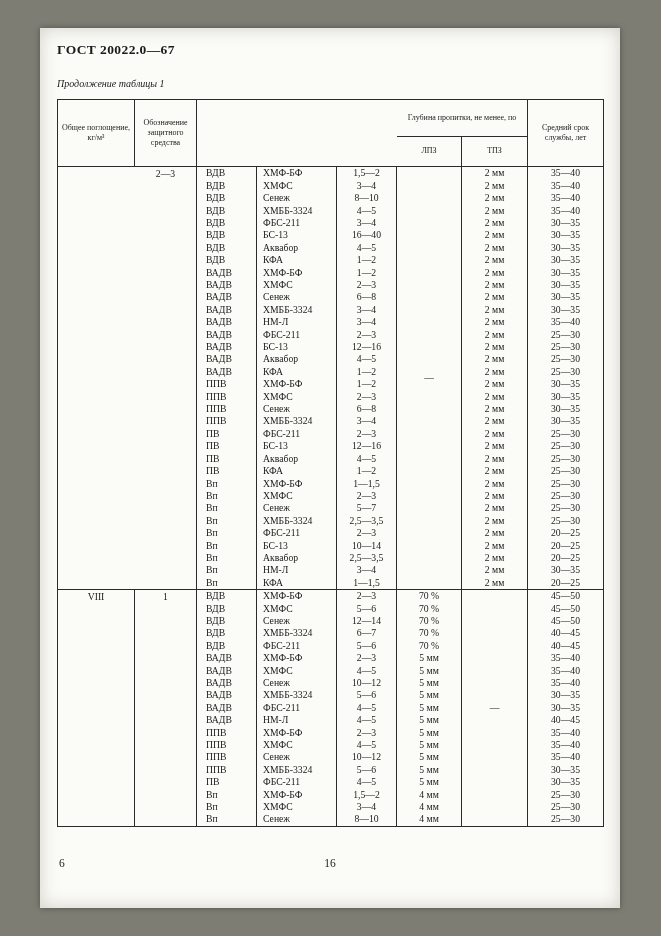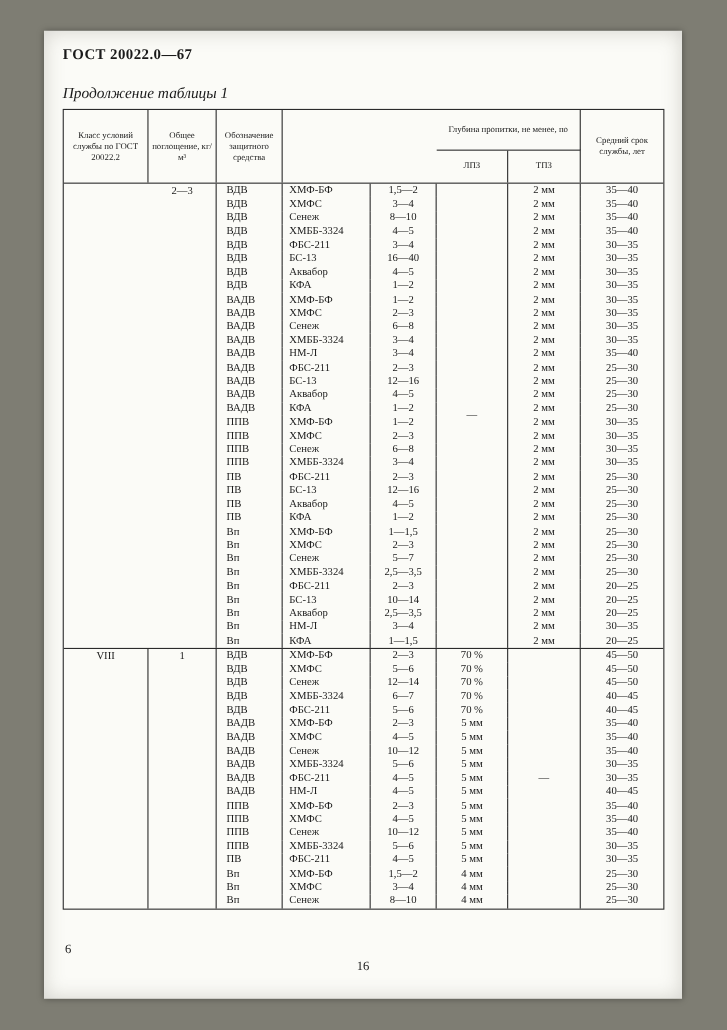--- a/index.html
+++ b/index.html
@@ -14,21 +14,21 @@
     position:absolute; left:40px; top:28px; width:580px; height:880px;
     background:#fbfbf7;
     box-shadow: inset 0 0 18px rgba(90,88,75,.25), 0 0 6px rgba(0,0,0,.35);
   }
   .doc-number {
     position:absolute; left:17px; top:14px;
     font-weight:bold; font-size:13.5px; letter-spacing:.4px;
   }
   .table-caption {
     position:absolute; left:17px; top:50px;
-    font-style:italic; font-size:14px;text-align:center;
+    font-style:italic; font-size:10px;text-align:center;
   }
   .gost-table {
     position:absolute; left:17px; top:71px; width:547px;
     border:1px solid #2b2b2b;
   }
   .grid-cols {
     display:grid;
     grid-template-columns:77px 62px 60px 80px 60px 65px 66px 1fr;
   }
   .thead {
@@ -55,34 +55,33 @@
   }
   .c.top { align-items:flex-start; justify-content:center; padding-top:2px; }
   .c.mid { justify-content:center; }
   .c.method { padding-left:9px; }
   .c.agent { padding-left:6px; }
   .c.last { border-right:none; }
   .page-num {
     position:absolute; top:829px; font-size:11.5px;
   }
   .page-num.left { left:19px; }
-  .page-num.center { left:0; right:0; text-align:center;margin-top:16px; }
+  .page-num.center { left:0; right:0; text-align:center; }
 </style>
 </head>
 <body>
 
 <div class="page">
 
   <div class="doc-number">ГОСТ 20022.0—67</div>
 
   <div class="table-caption">Продолжение таблицы 1</div>
 
   <div class="gost-table">
     <div class="thead grid-cols">
-      <div class="th rspan">Класс условий службы по ГОСТ 20022.2</div>
       <div class="th rspan">Общее поглощение, кг/м³</div>
       <div class="th rspan">Обозначение защитного средства</div>
       <div class="th depth-h">Глубина пропитки, не менее, по</div>
       <div class="th lpz-h">ЛПЗ</div>
       <div class="th tpz-h">ТПЗ</div>
       <div class="th life-h">Средний срок службы, лет</div>
     </div>
     <div class="tbody">
         <div class="section grid-cols">
           <div class="c top" style="grid-area: 1 / 2 / span 34;">2—3</div>

